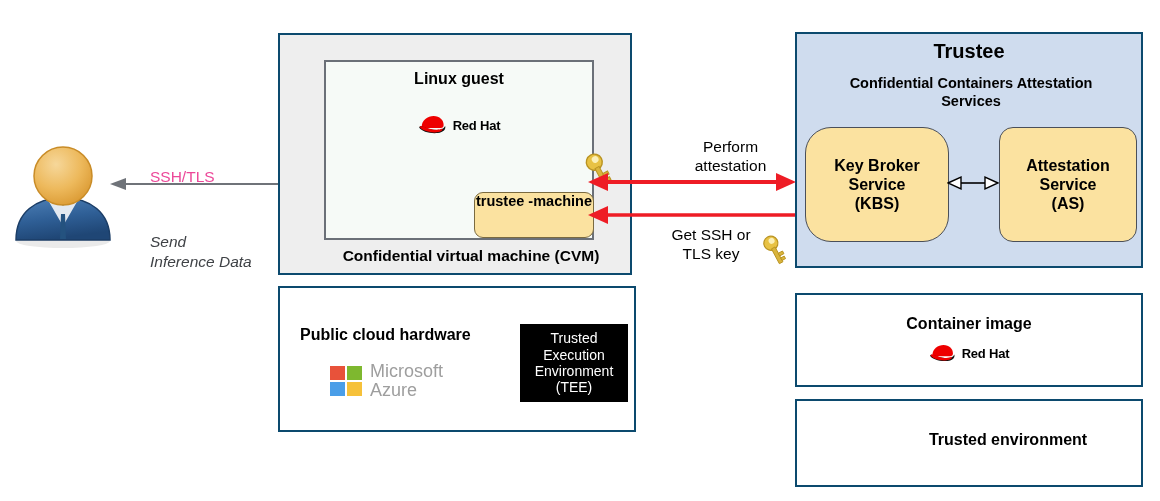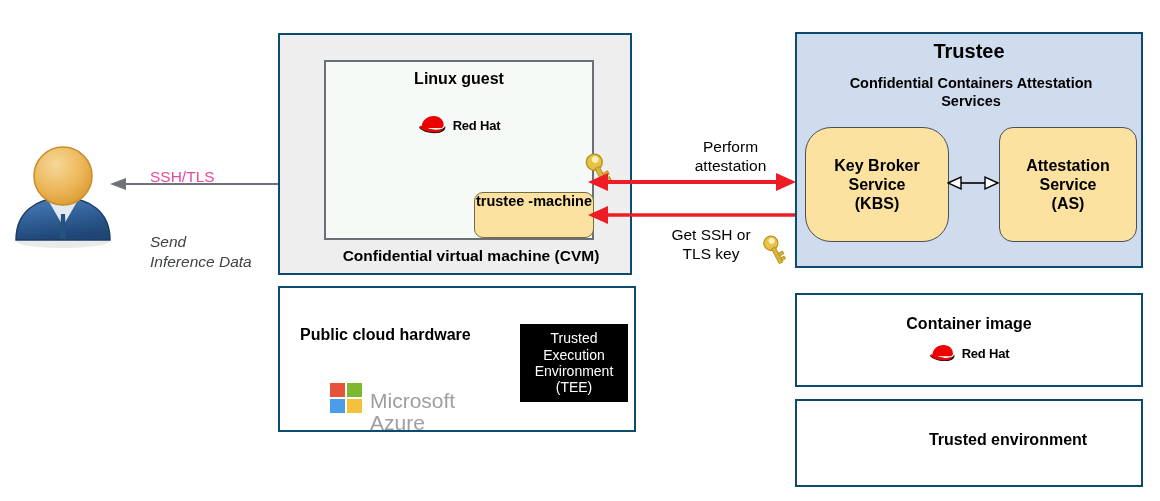--- a/index.html
+++ b/index.html
@@ -26,21 +26,21 @@
                background:#fbe2a0;border:1.5px solid #7a6a40;border-radius:9px;
                box-sizing:border-box;display:flex;justify-content:center;
                text-align:center;font-size:14.5px;font-weight:bold;line-height:1.12;}
   #key-icon-guest{position:absolute;left:256px;top:90px;}
 
   
   #public-cloud-box{left:278px;top:286px;width:358px;height:146px;}
   #public-cloud-title{position:absolute;left:20px;top:38px;font-size:16px;font-weight:bold;}
   #azure-logo{position:absolute;left:50px;top:74px;display:flex;align-items:center;gap:8px;}
   #azure-squares{display:grid;grid-template-columns:15px 15px;grid-template-rows:14px 14px;gap:2px;}
-  #azure-wordmark{font-size:21px;color:#9e9e9e;line-height:1.03;margin-top:28px;}
+  #azure-wordmark{font-size:18px;color:#9e9e9e;line-height:1.03;}
   #tee-box{position:absolute;left:230px;top:36px;width:108px;height:78px;background:#000000;
            color:#ffffff;display:flex;align-items:center;justify-content:center;text-align:center;
            font-size:14px;line-height:1.17;margin-left:10px;}
 
   
   #trustee-box{left:795px;top:32px;width:348px;height:236px;background:#cfdcee;}
   #trustee-title{position:absolute;left:0;top:6px;width:100%;text-align:center;
                  font-size:20px;font-weight:bold;}
   #trustee-sub{position:absolute;left:18px;top:40px;width:312px;text-align:center;
                font-size:14.5px;font-weight:bold;line-height:1.25;}

